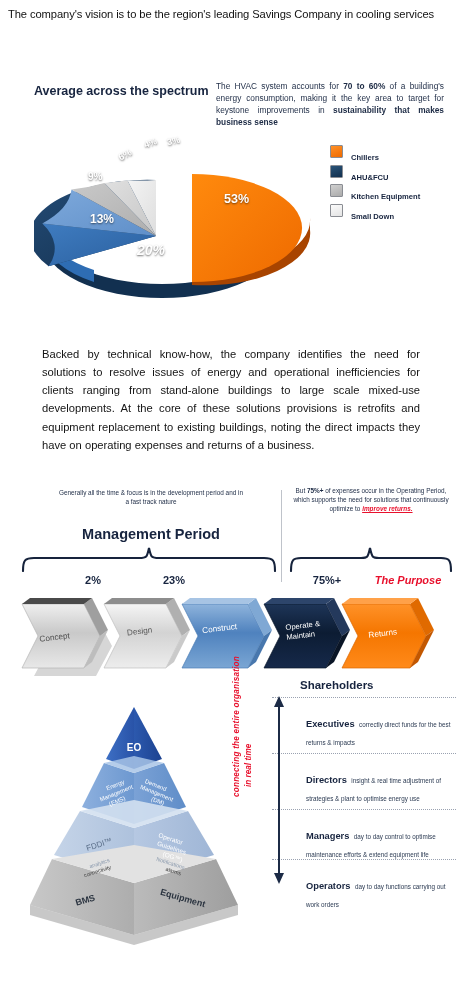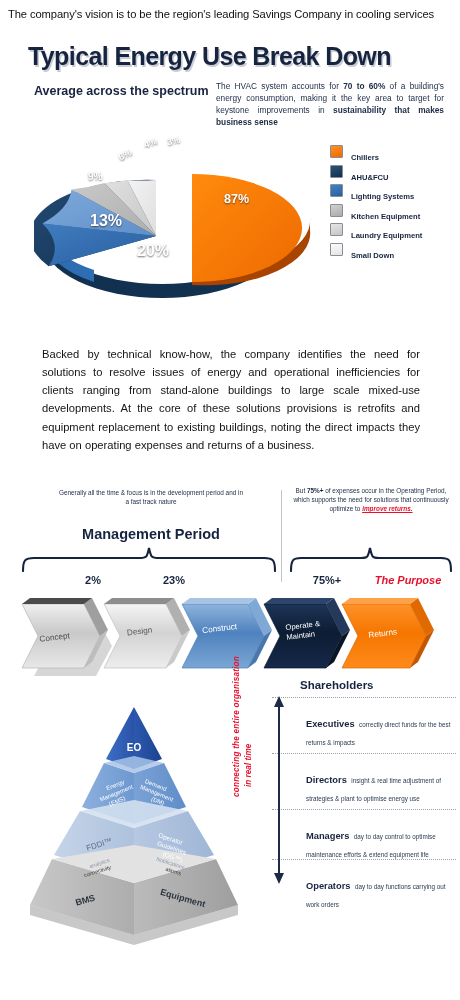--- a/index.html
+++ b/index.html
@@ -38,22 +38,22 @@
 
   
   .pie-wrap { position:absolute; left:34px; top:96px; width:290px; height:185px; }
   .pie-svg { position:absolute; left:0; top:0; }
   .pielabel {
     position:absolute; color:#fff; font-weight:bold;
     text-shadow:0 1px 2px rgba(0,0,0,.55);
     white-space:nowrap;
   }
   .pl45 { left:190px; top:62px; font-size:12.5px; }
-  .pl20 { left:103px; top:112px; font-size:16px; }
-  .pl13 { left:56px; top:82px; font-size:16px; }
+  .pl20 { left:103px; top:112px; font-size:14px;font-style:italic; }
+  .pl13 { left:56px; top:82px; font-size:12px; }
   .pl9  { left:54px; top:41px; font-size:10px; }
   .pl6  { left:84px; top:19px; font-size:9.5px; transform:rotate(-28deg); }
   .pl4  { left:110px; top:8px; font-size:9px; transform:rotate(-20deg); }
   .pl3  { left:133px; top:6px; font-size:9px; transform:rotate(-12deg); }
 
   
   .legend { position:absolute; left:330px; top:108px; width:128px; }
   .lg-row { display:flex; align-items:center; height:19.5px; }
   .lg-sw {
     width:13px; height:13px; margin-right:8px; flex:0 0 auto;
@@ -127,21 +127,20 @@
   }
   .pyr-wrap { position:absolute; left:24px; top:30px; width:220px; height:250px; }
 </style>
 </head>
 <body>
 
 <div class="vision">The company's vision is to be the region's leading Savings Company in cooling services</div>
 
 <div class="sec1">
 
-  <div class="big-title">Typical Energy Use Break Down</div>
   <div class="subtitle">Average across the spectrum</div>
 
   <div class="callout">
     <span>The HVAC system accounts for </span><b>70 to 60%</b><span> of a building's energy consumption, making it the key area to target for keystone improvements in </span><b>sustainability that makes business sense</b>
   </div>
 
   <div class="pie-wrap">
     <svg class="pie-svg" width="290" height="185" viewBox="0 0 290 185">
       <defs>
         <linearGradient id="gOr" x1="0" y1="0" x2="1" y2="1">
@@ -192,49 +191,41 @@
 
       <path d="M128,98 L43.5,51.5 A118,56 0 0 0 76.4,44.9 Z" transform="translate(-6,8)" fill="url(#gG1)"></path>
 
       <path d="M128,98 L76.4,44.9 A118,56 0 0 0 99.4,42.3 Z" transform="translate(-6,8)" fill="url(#gG2)"></path>
 
       <path d="M128,98 L99.4,42.3 A118,56 0 0 0 128,42 Z" transform="translate(-6,8)" fill="url(#gG3)"></path>
 
       <path d="M158,98 L158,44 A106,52 0 1 1 158,152 Z" fill="url(#gOr)"></path>
     </svg>
 
-    <div class="pielabel pl45">87%</div>
+    <div class="pielabel pl45">53%</div>
     <div class="pielabel pl20">20%</div>
     <div class="pielabel pl13">13%</div>
     <div class="pielabel pl9">9%</div>
     <div class="pielabel pl6">6%</div>
     <div class="pielabel pl4">4%</div>
     <div class="pielabel pl3">3%</div>
   </div>
 
   <div class="legend">
     <div class="lg-row">
       <span class="lg-sw" style="background:linear-gradient(160deg,#FF9026,#EE6A00)"></span>
       <span class="lg-lb">Chillers</span>
     </div>
     <div class="lg-row">
       <span class="lg-sw" style="background:linear-gradient(160deg,#2A5478,#12304F)"></span>
       <span class="lg-lb">AHU&amp;FCU</span>
     </div>
     <div class="lg-row">
-      <span class="lg-sw" style="background:linear-gradient(160deg,#4582C4,#2A5F9E)"></span>
-      <span class="lg-lb">Lighting Systems</span>
-    </div>
-    <div class="lg-row">
       <span class="lg-sw" style="background:linear-gradient(160deg,#D0D0D0,#ABABAB)"></span>
       <span class="lg-lb">Kitchen Equipment</span>
-    </div>
-    <div class="lg-row">
-      <span class="lg-sw" style="background:linear-gradient(160deg,#E6E6E6,#C4C4C4)"></span>
-      <span class="lg-lb">Laundry Equipment</span>
     </div>
     <div class="lg-row">
       <span class="lg-sw" style="background:linear-gradient(160deg,#FBFBFB,#E4E4E4)"></span>
       <span class="lg-lb">Small Down</span>
     </div>
   </div>
 </div>
 
 <div class="para">Backed by technical know-how, the company identifies the need for solutions to resolve issues of energy and operational inefficiencies for clients ranging from stand-alone buildings to large scale mixed-use developments. At the core of these solutions provisions is retrofits and equipment replacement to existing buildings, noting the direct impacts they have on operating expenses and returns of a business.</div>
 

